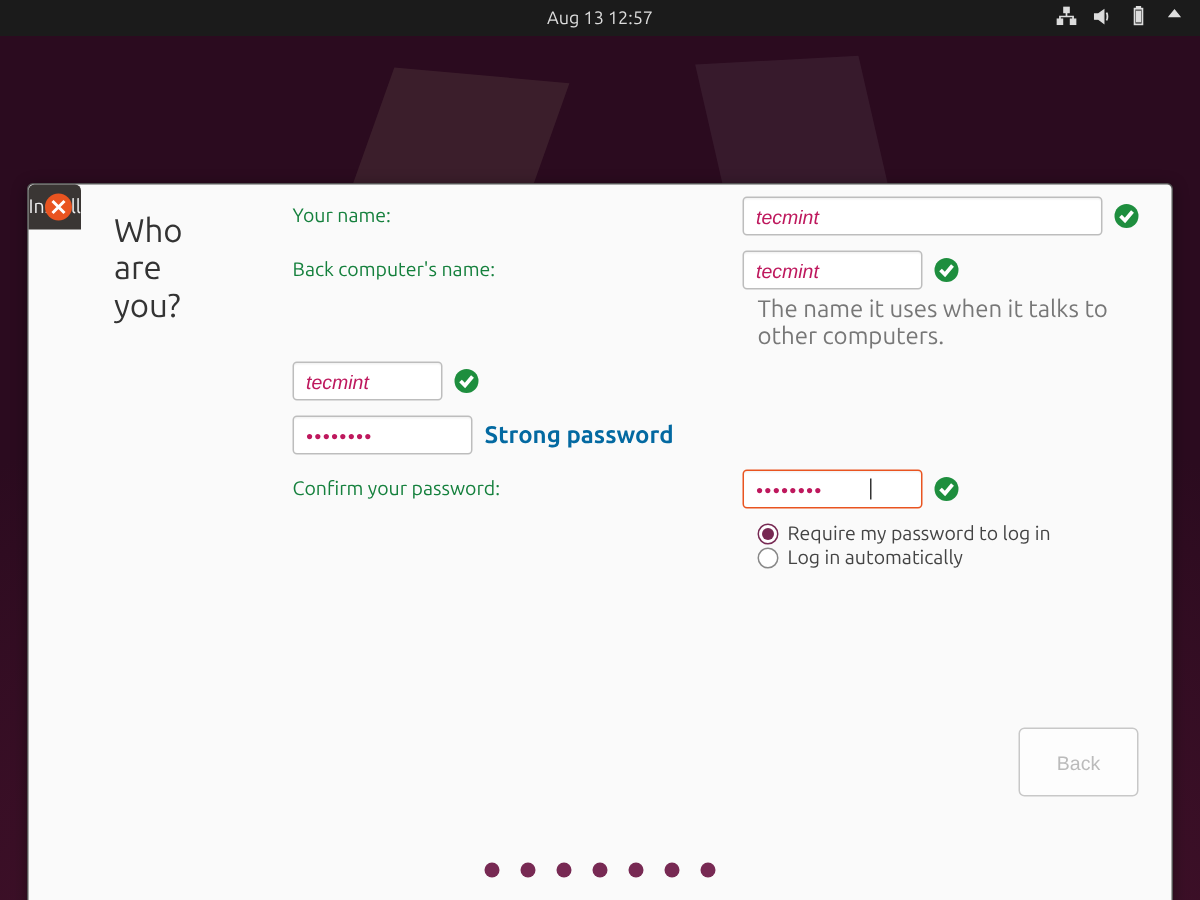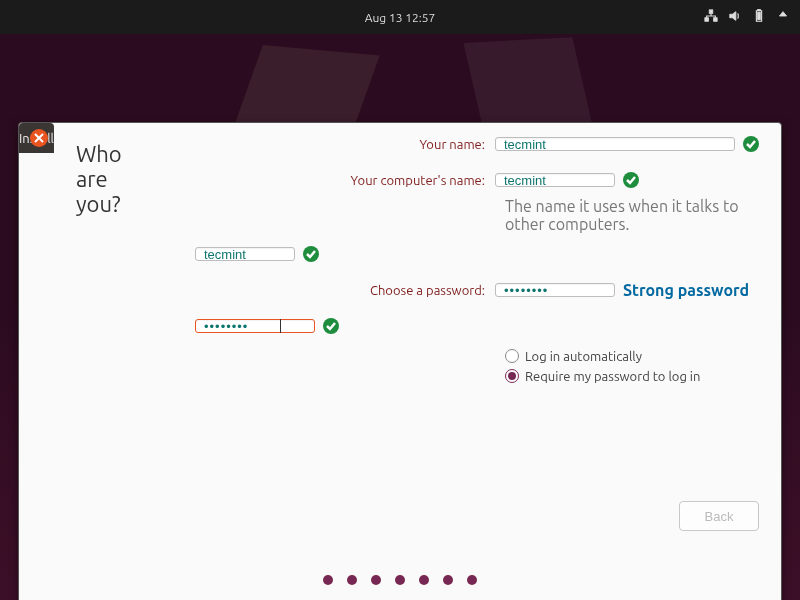--- a/index.html
+++ b/index.html
@@ -5,21 +5,21 @@
   * { box-sizing: border-box; }
   html, body { margin:0; padding:0; width:800px; height:600px; overflow:hidden;
     font-family: Ubuntu, "Segoe UI", Arial, sans-serif; }
   body {
     background:
       radial-gradient(ellipse 700px 500px at 50% 120%, #6a1a3a 0%, #42112a 45%, #2b0b1f 100%);
   }
 
   
   .topbar {
-    position:absolute; top:0; left:0; right:0; height:34px;
+    position:absolute; top:0; left:0; right:0; height:24px;
     background:#1b1b1b; color:#ddd; font-size:12px;
     display:flex; align-items:center; justify-content:center;
   }
   .topbar-center { position:absolute; left:50%; transform:translateX(-50%); }
   .topbar-right  { position:absolute; right:10px; display:flex; gap:10px; align-items:center; }
   .topbar-right svg { width:14px; height:14px; fill:#ddd; stroke:#ddd; }
 
   
   .bg-shape { position:absolute; opacity:0.08; }
   .bg-shape.l { left:240px; top:50px; width:120px; height:120px; background:#ffb; transform:skewX(-15deg) rotate(5deg); }
@@ -41,27 +41,27 @@
     position:absolute; right:6px; top:6px; width:18px; height:18px; border-radius:50%;
     background:#e95420; display:flex; align-items:center; justify-content:center;
     cursor:pointer;
   }
   .titlebar .close svg { width:10px; height:10px; stroke:#fff; stroke-width:2; }
 
   .heading { font-size:22px; color:#333; padding:18px 22px 8px; font-weight:400; }
 
   .form { padding:8px 22px 0; font-size:13px; color:#3c3c3c; }
   .row { display:flex; align-items:center; margin-bottom:10px; min-height:26px; }
-  .row .lbl { width:300px; text-align:right; padding-right:10px; color:#7f1d1d; }
+  .row .lbl { width:300px; text-align:left; padding-right:10px; color:#15803d; }
   .row .ctrl { display:flex; align-items:center; gap:8px; }
   .hint { font-size:16px; color:#777; margin-left:310px; margin-top:-6px; margin-bottom:8px; }
 
   input[type=text], input[type=password] {
-    height:14px; border:1px solid #bdbdbd; border-radius:3px; padding:0 8px;
-    font-size:13px; color:#0f766e; background:#fff; box-shadow:inset 0 1px 1px rgba(0,0,0,.05);
+    height:26px; border:1px solid #bdbdbd; border-radius:3px; padding:0 8px;
+    font-size:13px; color:#be185d; background:#fff; box-shadow:inset 0 1px 1px rgba(0,0,0,.05);font-style:italic;
   }
   .w-name { width:240px; }
   .w-host { width:120px; }
   .w-user { width:100px; }
   .w-pass { width:120px; }
   .sel-orange { background:#f49b6a; color:#fff; border-color:#e07b45; }
   .focus-orange { border:1px solid #e95420 !important; box-shadow:0 0 0 1px #e9542055; }
   .bullets { letter-spacing:1px; font-family:sans-serif; }
 
   .check {
@@ -70,21 +70,21 @@
   }
   .check svg{ width:10px; height:10px; stroke:#fff; stroke-width:2.5; fill:none; }
   .strength { color:#0369a1; font-size:16px; font-weight:600; }
 
   .radio-row { display:flex; align-items:center; gap:6px; margin-left:310px; margin-top:2px; font-size:13px; color:#444; cursor:pointer; }
   .radio { width:14px; height:14px; border-radius:50%; border:1px solid #888; background:#fff; display:flex; align-items:center; justify-content:center; }
   .radio.on { border-color:#772953; }
   .radio.on::after { content:""; width:8px; height:8px; border-radius:50%; background:#772953; }
 
   .footer { position:absolute; right:22px; bottom:78px; display:flex; gap:10px; }
-  .btn { min-width:80px; height:30px; border:1px solid #c8c8c8; background:#fdfdfd;
+  .btn { min-width:80px; height:46px; border:1px solid #c8c8c8; background:#fdfdfd;
          border-radius:4px; font-size:13px; color:#333; cursor:pointer; padding:0 14px; }
   .btn.disabled { color:#bbb; cursor:default; }
 
   .progress-dots { display:flex; gap:14px; justify-content:center; position:absolute; bottom:24px; left:0; right:0; }
   .progress-dots span { width:10px; height:10px; border-radius:50%; background:#772953; }
 
   .caret { display:inline-block; width:1px; height:14px; background:#333; vertical-align:middle; margin-left:1px; }
 </style>
 </head>
 <body>
@@ -136,21 +136,21 @@
         <input type="text" class="w-name" value="tecmint" style="">
         <span class="check">
             <svg viewBox="0 0 10 10">
               <path d="M1 5 L4 8 L9 2"></path>
             </svg>
           </span>
       </div>
     </div>
 
     <div class="row">
-      <div class="lbl">Your computer's name:</div>
+      <div class="lbl">Back computer's name:</div>
       <div class="ctrl">
         <input type="text" class="w-host" value="tecmint" style="">
         <span class="check">
             <svg viewBox="0 0 10 10">
               <path d="M1 5 L4 8 L9 2"></path>
             </svg>
           </span>
       </div>
     </div>
     <div class="hint">The name it uses when it talks to other computers.</div>
@@ -160,49 +160,49 @@
         <input type="text" class="w-user sel-orange" value="tecmint" style="">
         <span class="check">
             <svg viewBox="0 0 10 10">
               <path d="M1 5 L4 8 L9 2"></path>
             </svg>
           </span>
       </div>
     </div>
 
     <div class="row">
-      <div class="lbl">Choose a password:</div>
       <div class="ctrl">
         <input type="text" class="w-pass bullets" value="••••••••" style="">
         <span class="strength">Strong password</span>
       </div>
     </div>
 
     <div class="row">
+      <div class="lbl">Confirm your password:</div>
       <div class="ctrl">
         <span style="position:relative; display:inline-flex; align-items:center;">
           <input type="text" class="w-pass bullets focus-orange" value="••••••••" style="">
           <span class="caret" style="position:absolute; right:34px;"></span>
         </span>
         <span class="check">
             <svg viewBox="0 0 10 10">
               <path d="M1 5 L4 8 L9 2"></path>
             </svg>
           </span>
       </div>
     </div>
 
+    <div class="radio-row" style="margin-top:6px;">
+      <span class="radio on"></span>
+      <span>Require my password to log in</span>
+    </div>
     <div class="radio-row">
       <span class="radio"></span>
       <span>Log in automatically</span>
     </div>
-    <div class="radio-row" style="margin-top:6px;">
-      <span class="radio on"></span>
-      <span>Require my password to log in</span>
-    </div>
 
   </div>
 
   <div class="footer">
     <button class="btn disabled">Back</button>
   </div>
 
   <div class="progress-dots">
     <span></span>
       <span></span>

